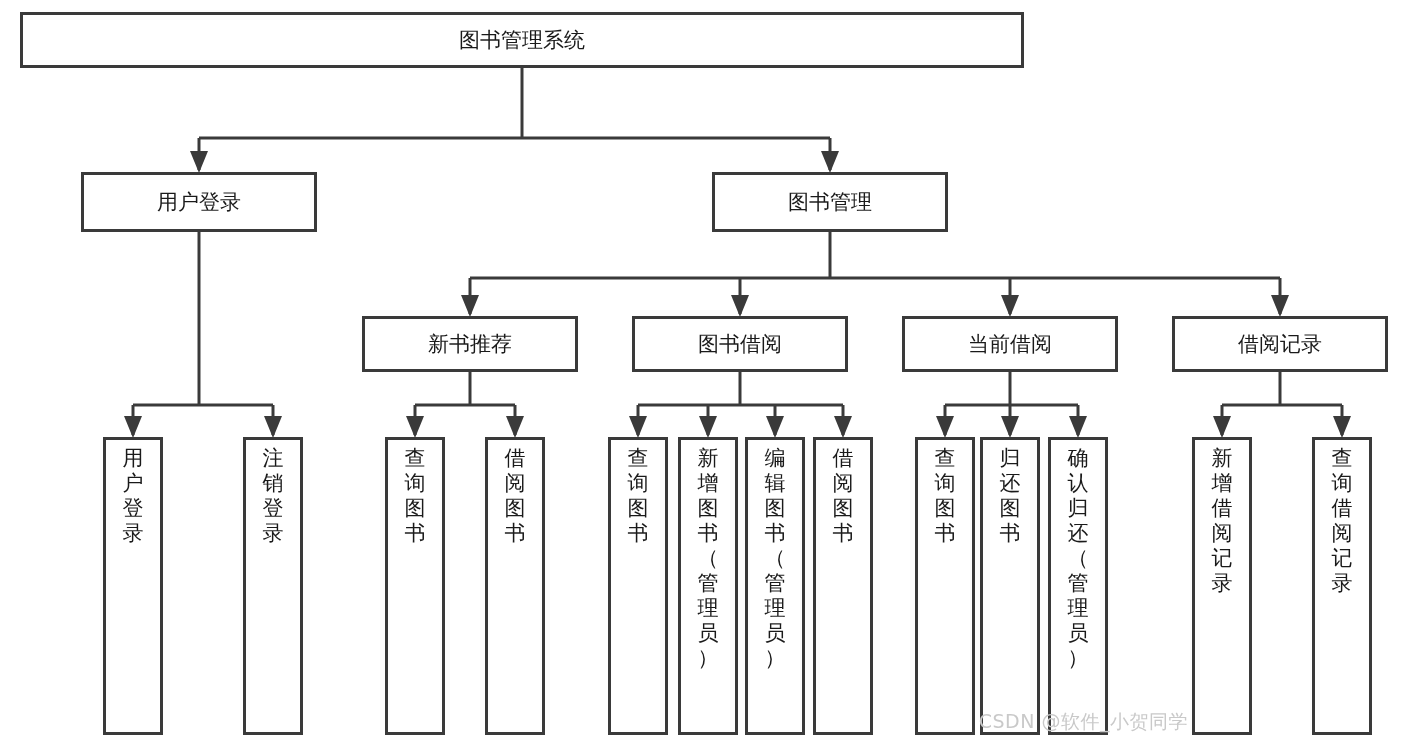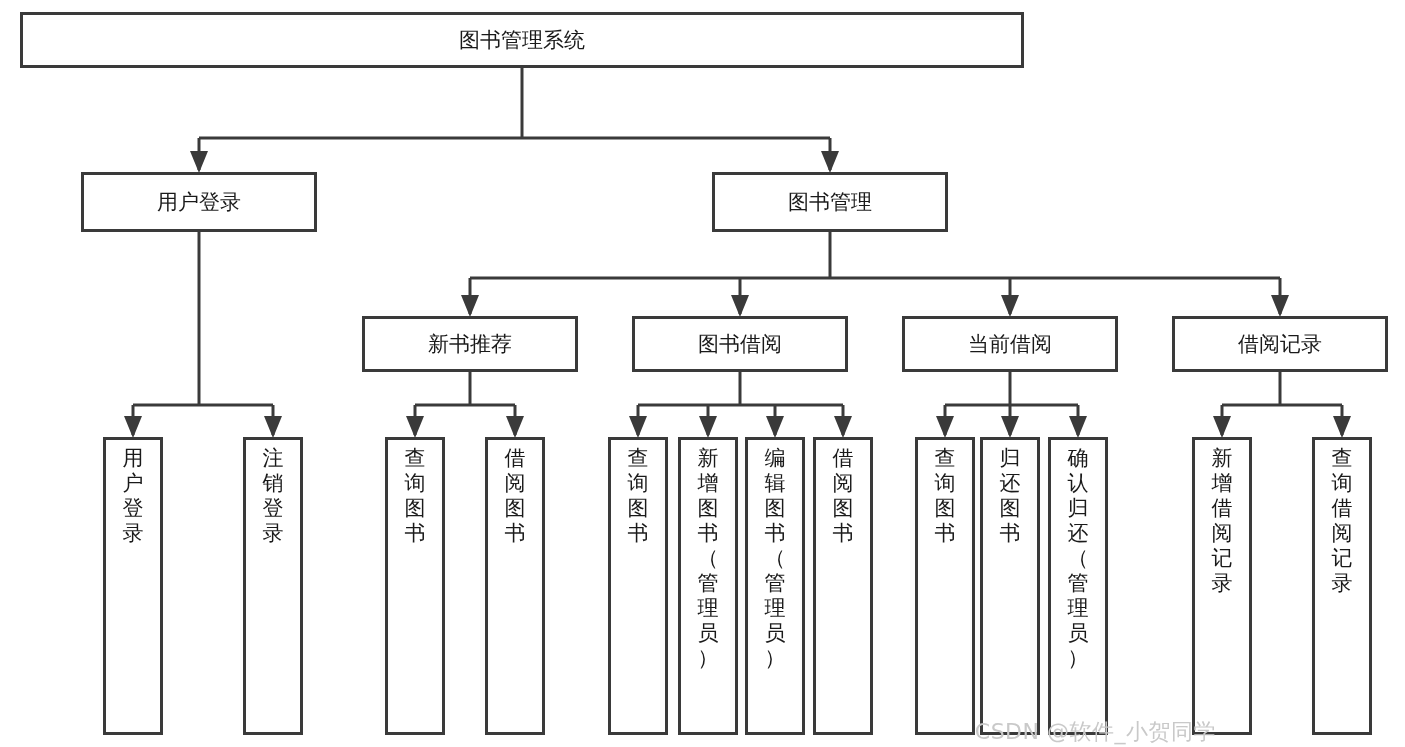--- a/index.html
+++ b/index.html
@@ -3,21 +3,21 @@
 <meta charset="utf-8">
 <title>图书管理系统 功能结构图</title>
 <style>
   html,body{margin:0;padding:0;}
   body{
     width:1405px;height:747px;
     background:#ffffff;
     font-family:"DejaVu Sans","Liberation Sans",sans-serif;
     overflow:hidden;
   }
-  #diagram-root{position:relative;width:1196px;height:747px;padding-left:28px;}
+  #diagram-root{position:relative;width:1196px;height:747px;}
   svg#tree-svg{position:absolute;left:0;top:0;width:1405px;height:747px;}
 
   .node-box{
     fill:#ffffff;
     stroke:#3a3a3a;
     stroke-width:3;
   }
   .node-label{
     fill:#1a1a1a;
     font-family:"DejaVu Sans","Liberation Sans",sans-serif;
@@ -35,23 +35,23 @@
     stroke:#3a3a3a;
     stroke-width:3;
     fill:none;
     stroke-linecap:butt;
   }
   .arrow-head{ fill:#3a3a3a; stroke:none; }
 
   .watermark{
     position:absolute;
     right:8px;
-    bottom:0;
+    bottom:12px;
     color:#c9c9c9;
-    font-size:22px;
+    font-size:19px;
     font-family:"DejaVu Sans","Liberation Sans",sans-serif;
     white-space:nowrap;
     letter-spacing:0.5px;
     pointer-events:none;
   }
 </style>
 </head>
 <body>
 
 <div id="diagram-root">

